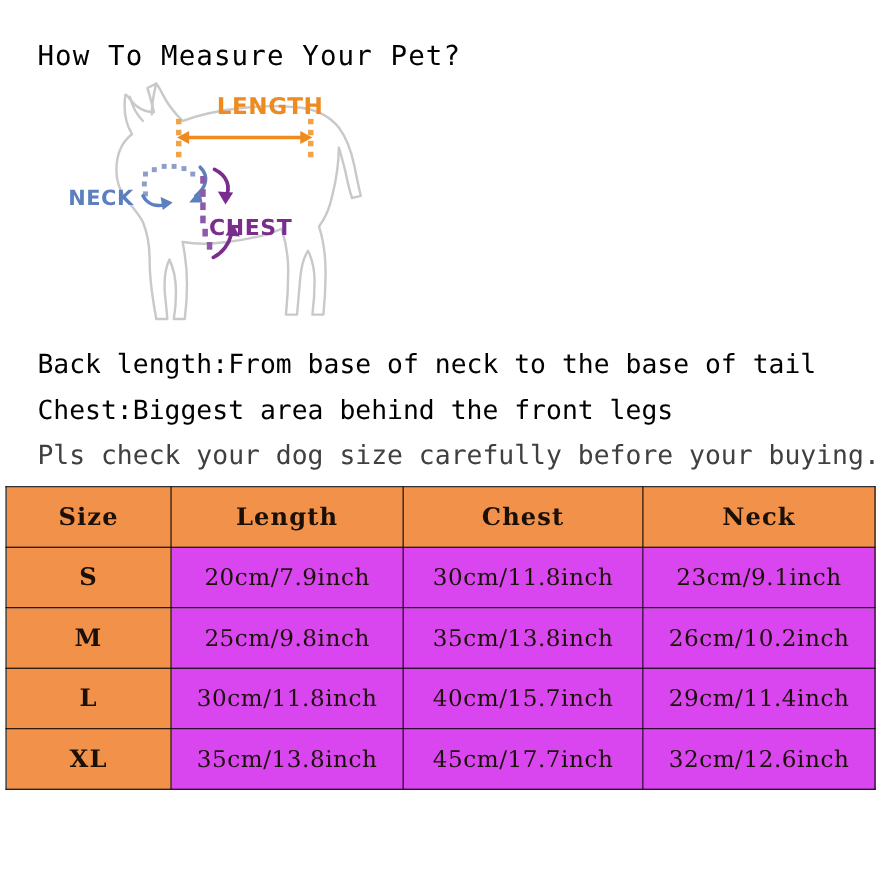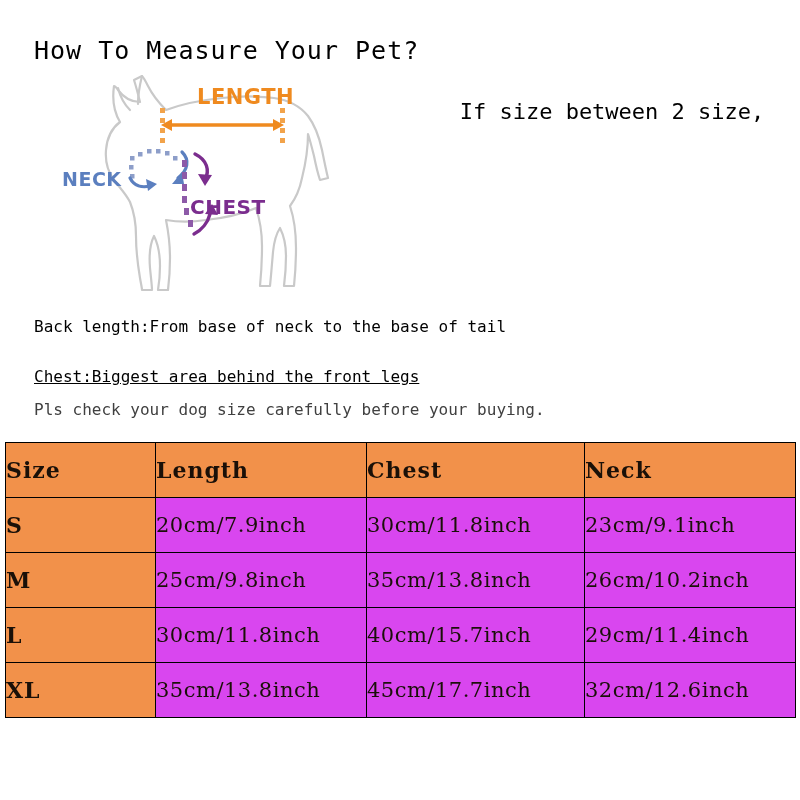--- a/index.html
+++ b/index.html
@@ -48,45 +48,45 @@
     color: #000000;
     text-align: center;
   }
   #side-note .note-line { display: block; white-space: nowrap; }
   #side-note .note-line.line2 { text-align: center; }
 
   .desc-line {
     position: absolute;
     left: 34px;
     font-family: "DejaVu Sans Mono", monospace;
-    font-size: 16px;
+    font-size: 24px;
     white-space: nowrap;
     color: #000000;
   }
   #desc-1 { top: 317px; }
-  #desc-2 { top: 367px; text-decoration: underline; }
+  #desc-2 { top: 359px; }
   #desc-3 { top: 400px; color: #404040; }
 
   #size-table {
     position: absolute;
     left: 5px;
     top: 442px;
     width: 790px;
     border-collapse: collapse;
     table-layout: fixed;
   }
   #size-table col.c-size   { width: 150px; }
   #size-table col.c-length { width: 211px; }
   #size-table col.c-chest  { width: 218px; }
   #size-table col.c-neck   { width: 211px; }
 
   #size-table th, #size-table td {
     border: 1px solid #000000;
     height: 54px;
-    text-align: left;
+    text-align: center;
     vertical-align: middle;
     font-family: "DejaVu Serif", serif;
     font-size: 21px;
     color: #1a1008;
     padding: 0;
   }
   #size-table thead th {
     background: #f2914a;
     font-size: 22px;
     letter-spacing: 1px;
@@ -180,21 +180,20 @@
       <path d="M133 80 C145 86 148 96 143 106"></path>
       <path d="M132 160 C140 156 146 148 148 140"></path>
     </g>
     <polygon points="143,112 136,100 150,101" fill="#7b2d8e"></polygon>
     <polygon points="150,130 143,140 156,141" fill="#7b2d8e"></polygon>
     <text x="128" y="140" fill="#7b2d8e" font-family="DejaVu Sans, sans-serif" font-size="20" font-weight="bold" letter-spacing="0.5">CHEST</text>
   </svg>
 </div>
 
 <div id="side-note">
-  <span class="note-line line1">If size between 2 size,</span>
 </div>
 
 <div class="desc-line" id="desc-1">Back length:From base of neck to the base of tail</div>
 <div class="desc-line" id="desc-2">Chest:Biggest area behind the front legs</div>
 <div class="desc-line" id="desc-3">Pls check your dog size carefully before your buying.</div>
 
 <table id="size-table">
   <colgroup>
     <col class="c-size">
       <col class="c-length">

